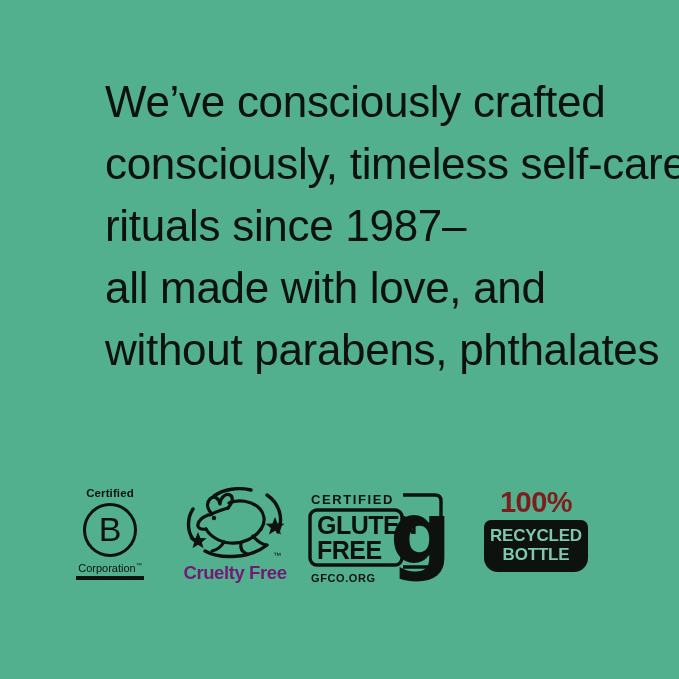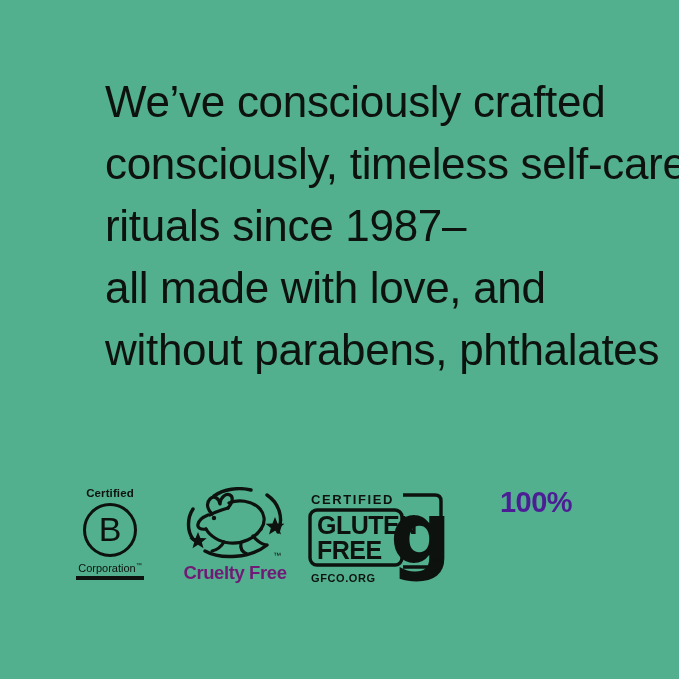--- a/index.html
+++ b/index.html
@@ -112,21 +112,21 @@
 
   
   #badge-gf { left: 300px; width: 140px; }
 
   
   #badge-rec { left: 477px; width: 104px; }
   .rec-100 {
     text-align: center;
     font-size: 29px;
     font-weight: 700;
-    color: #4c1d95;
+    color: #7f1d1d;
     letter-spacing: -0.5px;
     line-height: 30px;
   }
   .rec-box {
     margin-top: 3px;
     background: #0d120f;
     border-radius: 7px 7px 14px 14px;
     padding: 6px 6px 8px 6px;
   }
   .rec-box div {
@@ -206,16 +206,20 @@
 
         <text x="83" y="76" font-family="DejaVu Sans, sans-serif" font-size="86" font-weight="700" fill="#0d120f">g</text>
         <text x="126" y="78" font-family="Liberation Sans, sans-serif" font-size="8" fill="#0d120f">™</text>
 
         <text x="4" y="95" font-family="Liberation Sans, sans-serif" font-size="11" font-weight="700" letter-spacing="0.6" fill="#0d120f">GFCO.ORG</text>
       </svg>
     </div>
 
     <div class="badge" id="badge-rec">
       <div class="rec-100">100%</div>
+      <div class="rec-box">
+        <div>RECYCLED</div>
+        <div>BOTTLE</div>
+      </div>
     </div>
 
   </div>
 </div>
 
 </body></html>

